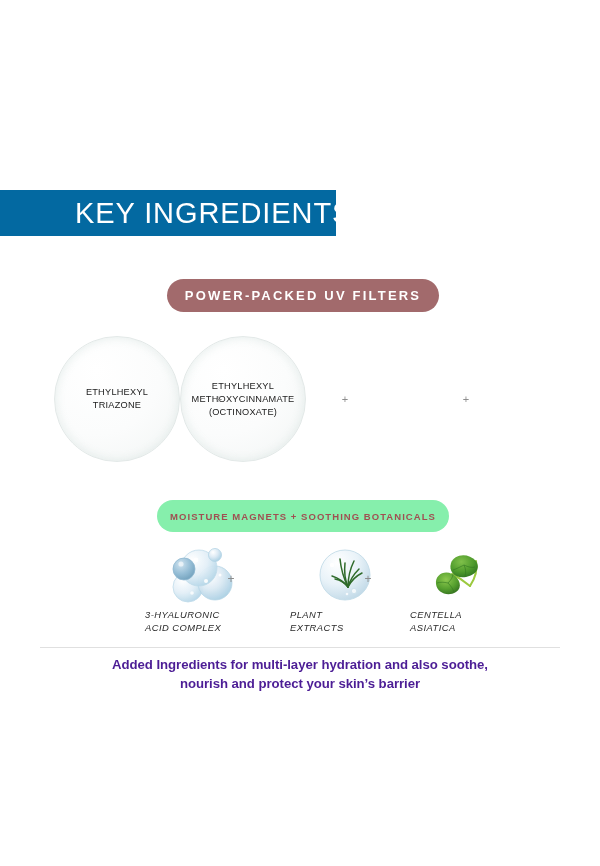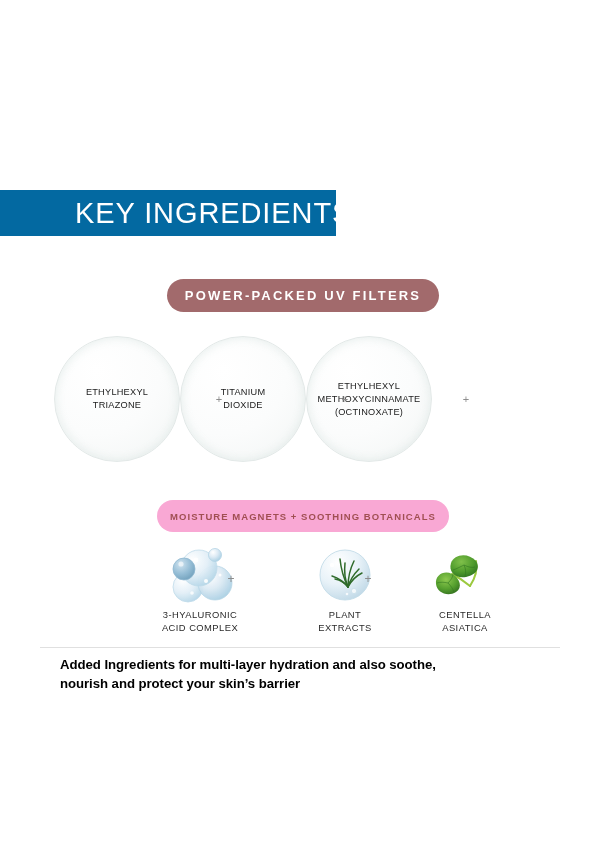--- a/index.html
+++ b/index.html
@@ -67,21 +67,21 @@
     color: #ffffff;
     font-size: 13px;
     font-weight: bold;
     letter-spacing: 2.2px;
   }
   .pill-moist {
     left: 157px;
     top: 500px;
     width: 292px;
     height: 32px;
-    background: #f9a8d4;
+    background: #86efac;
   }
   .pill-moist .pill-text {
     color: #a04f52;
     font-size: 9.5px;
     font-weight: bold;
     letter-spacing: 1.05px;
   }
 
   
   .uv-row {
@@ -146,21 +146,22 @@
     position: absolute;
     left: 100px;
     top: 543px;
     width: 400px;
     height: 98px;
   }
   .bot-item {
     position: absolute;
     top: 0;
     width: 110px;
-    text-align: center;
+    text-align: left;
+    font-style: italic;
   }
   .bot-item.i1 { left: 45px; }
   .bot-item.i2 { left: 190px; }
   .bot-item.i3 { left: 310px; }
 
   .bot-art {
     height: 62px;
     position: relative;
     display: block;
   }
@@ -194,22 +195,22 @@
     top: 647px;
     width: 520px;
     height: 1px;
     background: #e0e0e0;
   }
   .caption {
     position: absolute;
     left: 60px;
     top: 655px;
     width: 480px;
-    text-align: left;
-    color: #000000;
+    text-align: center;
+    color: #4c1d95;
     font-size: 13.2px;
     line-height: 19px;
     font-weight: 600;
     letter-spacing: -0.05px;
     white-space: pre-line;
   }
 </style>
 </head>
 <body>
 
@@ -226,26 +227,20 @@
   <div class="uv-row">
 
 
     <div class="uv-item">
       <div class="uv-circle">
         <span class="uv-label">ETHYLHEXYL
 TRIAZONE</span>
       </div>
     </div>
 
-    <div class="uv-item">
-      <div class="uv-circle">
-        <span class="uv-label">TITANIUM
-DIOXIDE</span>
-      </div>
-    </div>
 
     <div class="uv-item">
       <div class="uv-circle">
         <span class="uv-label">ETHYLHEXYL
 METHOXYCINNAMATE
 (OCTINOXATE)</span>
       </div>
     </div>
 
     <div class="uv-plus p1">+</div>

